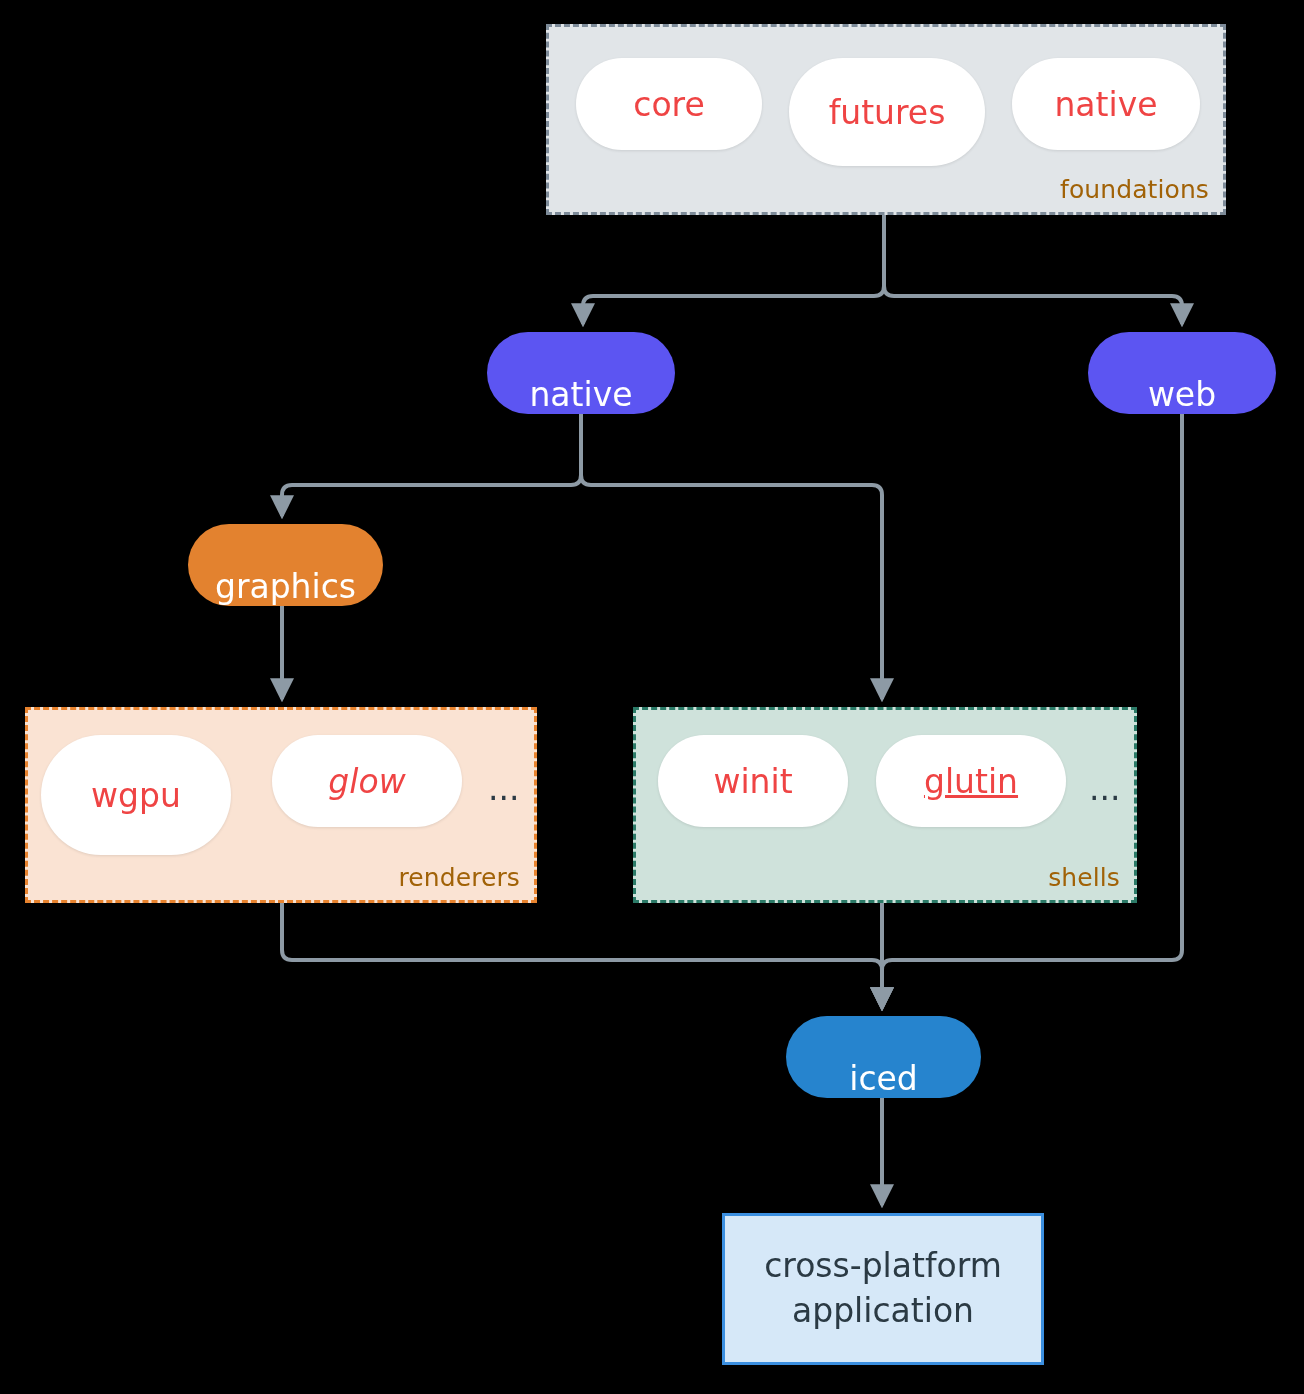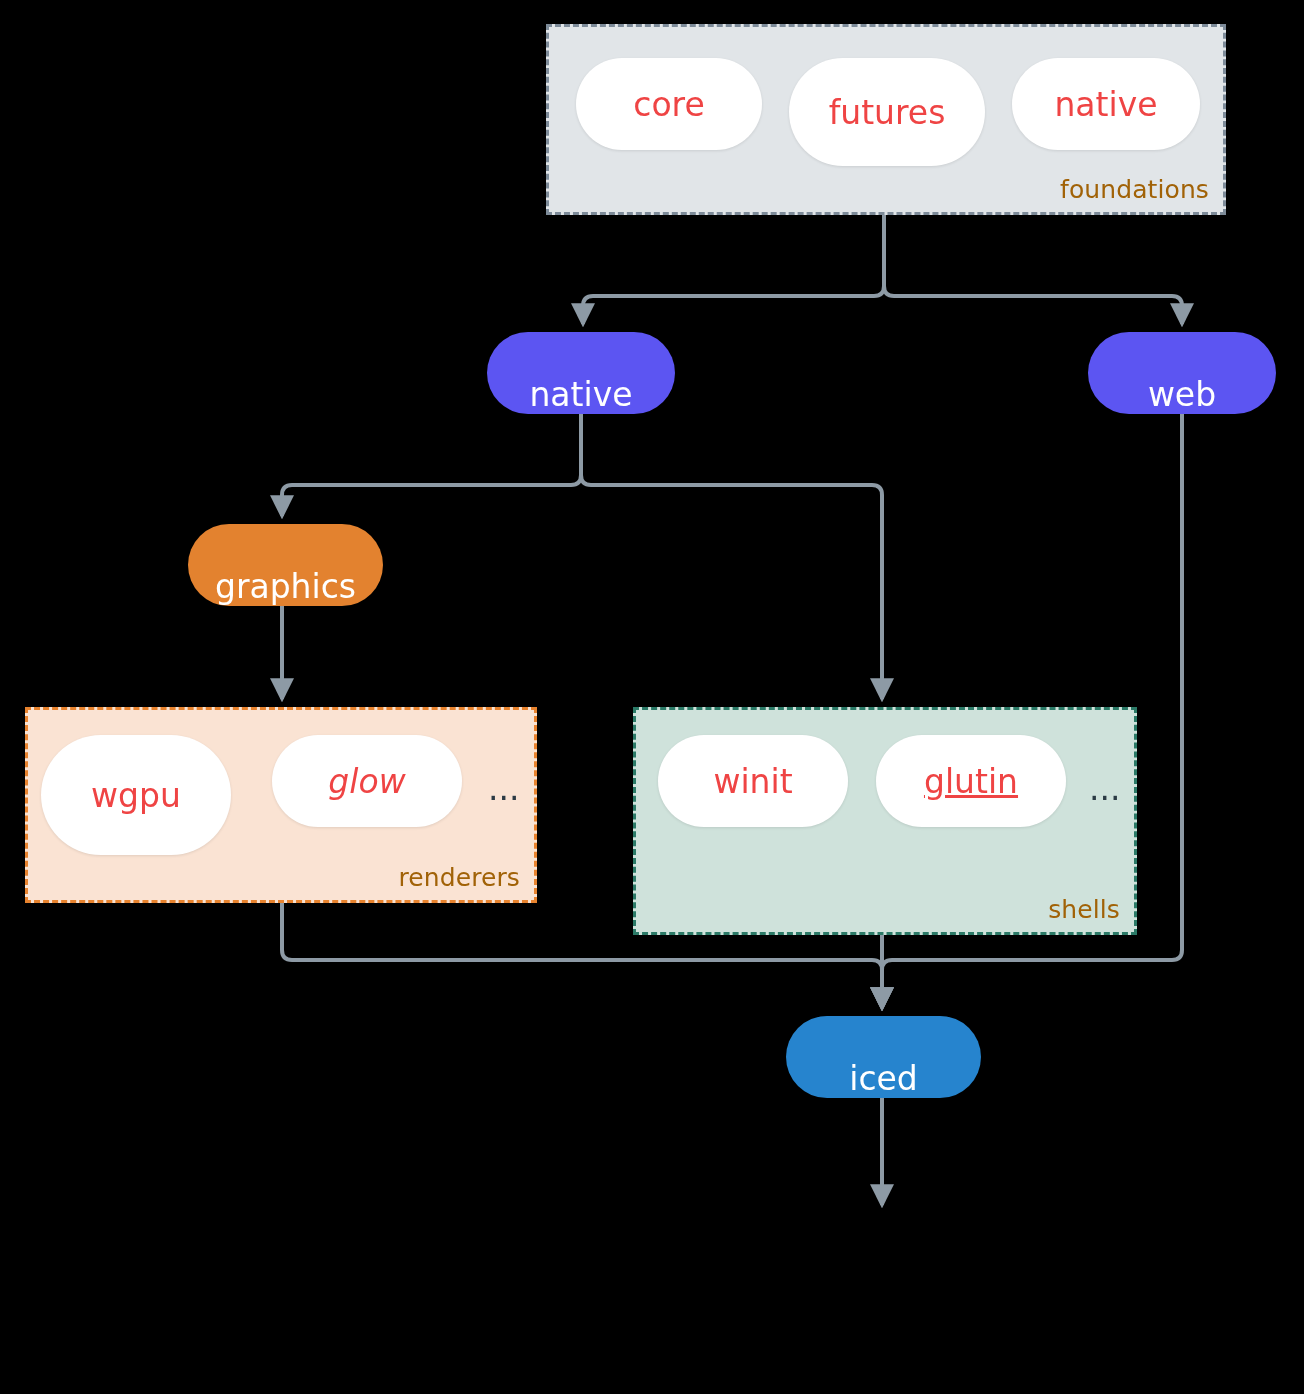--- a/index.html
+++ b/index.html
@@ -64,21 +64,21 @@
     top: 707px;
     width: 512px;
     height: 196px;
     background: #fae3d3;
     border-color: #e8832e;
   }
   #group-shells {
     left: 633px;
     top: 707px;
     width: 504px;
-    height: 228px;
+    height: 196px;
     background: #cfe2db;
     border-color: #2b7a67;
   }
 
   
   .pill {
     position: absolute;
     box-sizing: border-box;
     background: #ffffff;
     border-radius: 100px;
@@ -210,15 +210,19 @@
     <div class="stadium" id="node-web">
       <span>web</span>
     </div>
     <div class="stadium" id="node-graphics">
       <span>graphics</span>
     </div>
     <div class="stadium" id="node-iced">
       <span>iced</span>
     </div>
 
+    <div id="node-application">
+      <span>cross-platform</span>
+      <span>application</span>
+    </div>
 
   </div>
 </div>
 
 </body></html>

